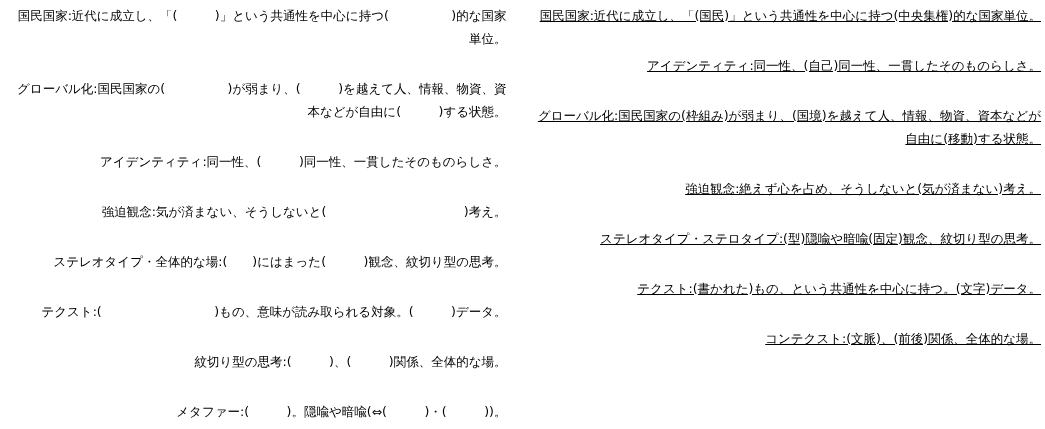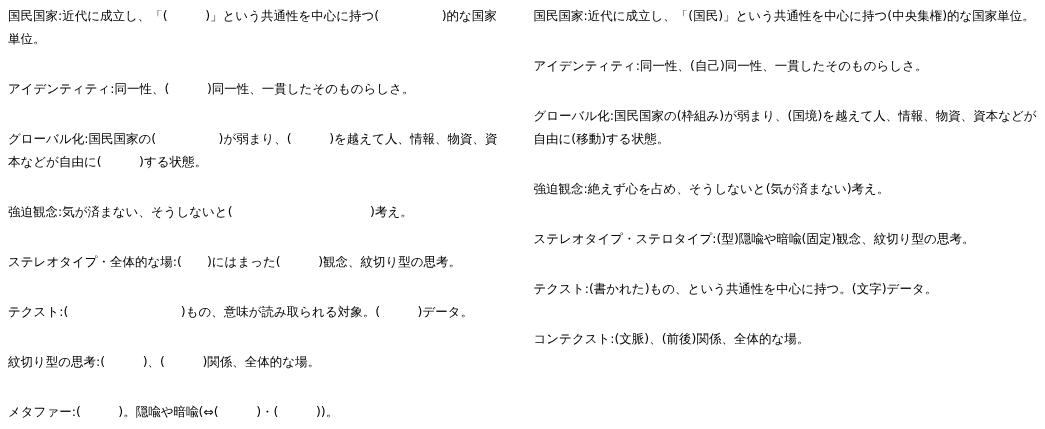--- a/index.html
+++ b/index.html
@@ -10,44 +10,46 @@
   .page {
     width: 1045px;
     height: 429px;
     box-sizing: border-box;
     display: flex;
     background: #ffffff;
     color: #000000;
     font-family: "DejaVu Sans", sans-serif;
     font-size: 12.5px;
     overflow: hidden;
+    text-align: right;
   }
   .column {
     box-sizing: border-box;
     width: 50%;
     padding: 4px 16px 0 8px;
   }
   .column.right {
     padding-left: 11px;
     padding-right: 4px;
+    text-decoration: underline;
   }
   .column p {
     margin: 0 0 27px 0;
     line-height: 23px;
     word-break: break-all;
   }
 </style>
 </head>
 <body>
 
 <div class="page">
   <div class="column left">
     <p>国民国家:近代に成立し、「(　　　)」という共通性を中心に持つ(　　　　　)的な国家単位。</p>
+    <p>グローバル化:国民国家の(　　　　　)が弱まり、(　　　)を越えて人、情報、物資、資本などが自由に(　　　)する状態。</p>
     <p>アイデンティティ:同一性、(　　　)同一性、一貫したそのものらしさ。</p>
-    <p>グローバル化:国民国家の(　　　　　)が弱まり、(　　　)を越えて人、情報、物資、資本などが自由に(　　　)する状態。</p>
     <p>強迫観念:気が済まない、そうしないと(　　　　　　　　　　　)考え。</p>
     <p>ステレオタイプ・全体的な場:(　　)にはまった(　　　)観念、紋切り型の思考。</p>
     <p>テクスト:(　　　　　　　　　)もの、意味が読み取られる対象。(　　　)データ。</p>
     <p>紋切り型の思考:(　　　)、(　　　)関係、全体的な場。</p>
     <p>メタファー:(　　　)。隠喩や暗喩(⇔(　　　)・(　　　))。</p>
   </div>
   <div class="column right">
     <p>国民国家:近代に成立し、「(国民)」という共通性を中心に持つ(中央集権)的な国家単位。</p>
     <p>アイデンティティ:同一性、(自己)同一性、一貫したそのものらしさ。</p>
     <p>グローバル化:国民国家の(枠組み)が弱まり、(国境)を越えて人、情報、物資、資本などが自由に(移動)する状態。</p>

